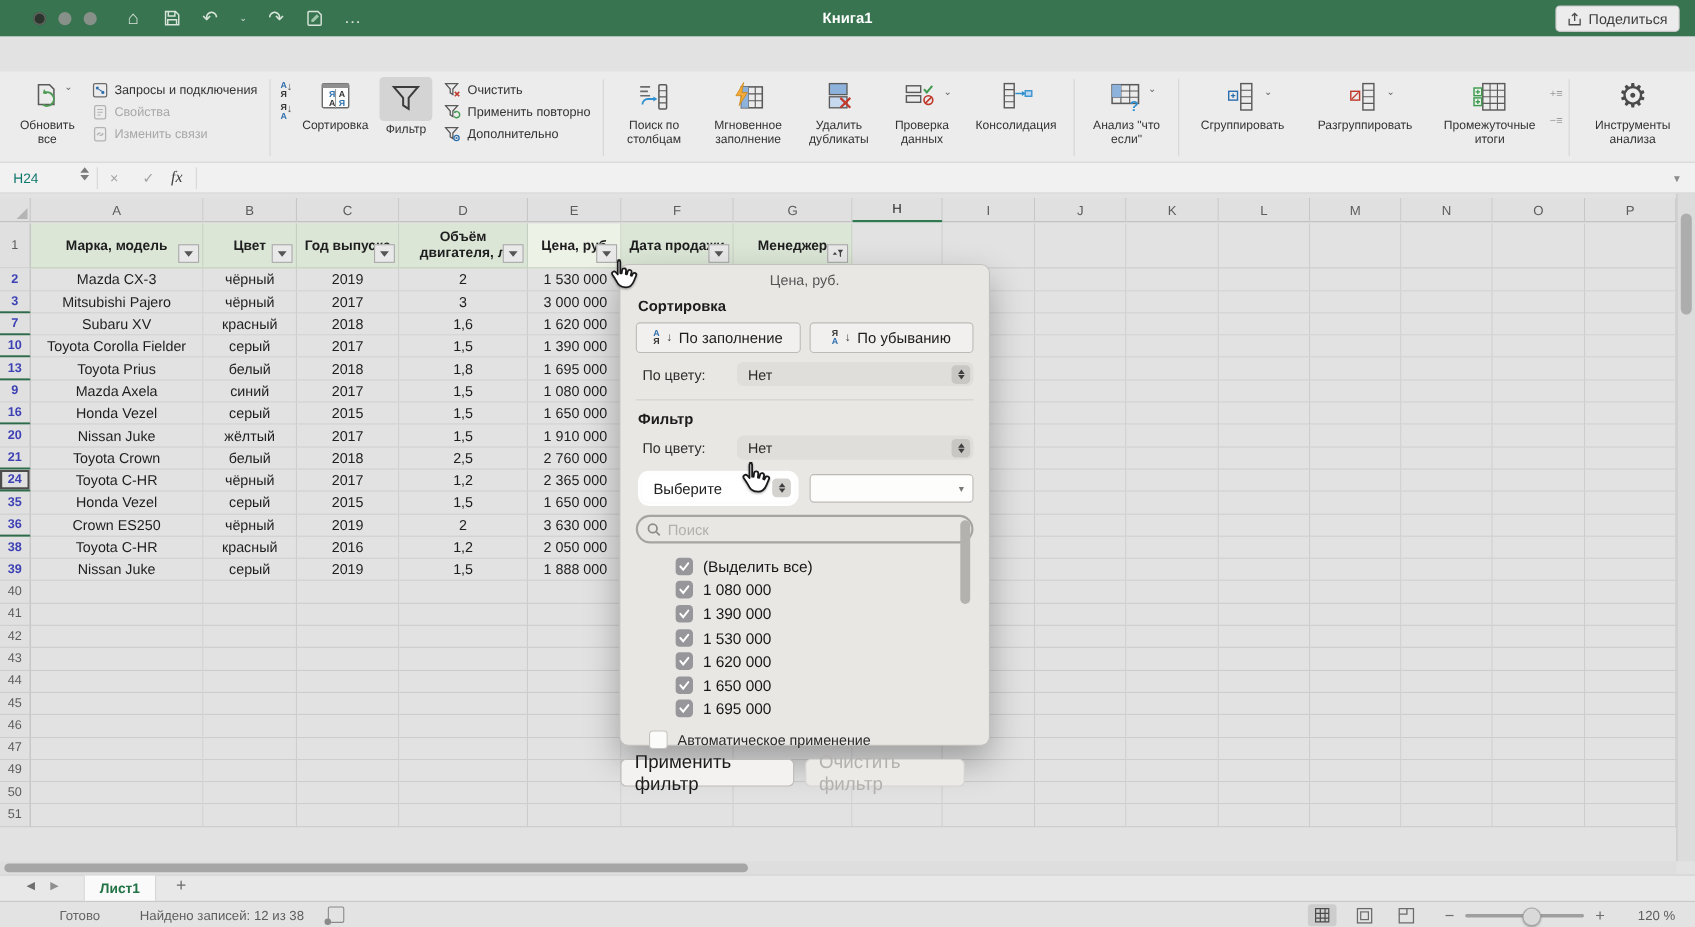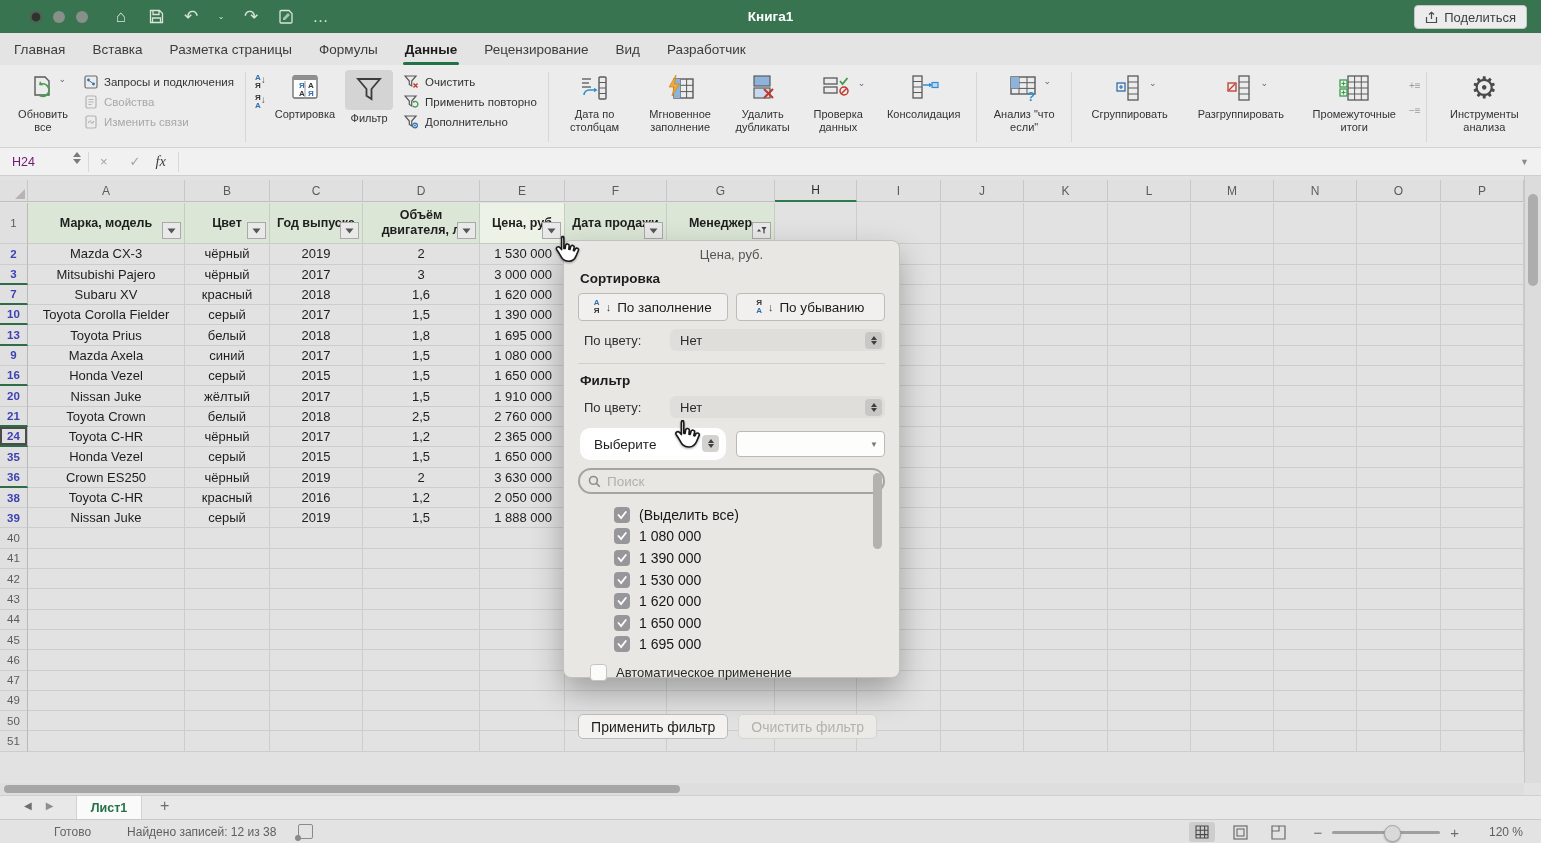--- a/index.html
+++ b/index.html
@@ -36,21 +36,21 @@
   .rb-sep{width:1px;background:#d6d6d6;height:70px;margin:2px 5px 0 5px;flex:none;}
   .sortmini{display:flex;flex-direction:column;gap:4px;padding:4px 4px 0 4px;}
   .smini{display:flex;align-items:flex-start;font-weight:bold;color:#2e6fad;}
   .smini .col{display:flex;flex-direction:column;font-size:8px;line-height:1;}
   .smini .arr{font-size:10px;color:#555;font-weight:normal;}
   .detail-ic{display:flex;flex-direction:column;gap:14px;padding-top:10px;color:#9b9b9b;font-size:10px;}
   
   .fbar{position:absolute;left:0;top:148px;right:0;height:28px;background:#f1f1f1;border-bottom:1px solid #cfcfcf;
         display:flex;align-items:center;box-sizing:border-box;}
   .namebox{width:88px;height:100%;display:flex;align-items:center;padding-left:12px;box-sizing:border-box;
-           font-size:12.5px;color:#701a75;position:relative;}
+           font-size:12.5px;color:#0f766e;position:relative;}
   .stepper{position:absolute;right:7px;top:4px;display:flex;flex-direction:column;gap:2px;}
   .stepper i{width:0;height:0;border-left:4px solid transparent;border-right:4px solid transparent;display:block;}
   .stepper .up{border-bottom:5px solid #7b7b7b;}
   .stepper .dn{border-top:5px solid #7b7b7b;}
   .fsep{width:1px;height:20px;background:#d8d8d8;}
   .fglyph{color:#a2a2a2;font-size:13px;margin:0 11px;}
   .fx{font-family:"Liberation Serif","DejaVu Serif",serif;font-style:italic;font-size:14.5px;color:#3f3f3f;margin:0 12px 0 4px;}
   .finput{flex:1;height:100%;}
   .fdd{color:#8b8b8b;font-size:9px;margin-right:12px;}
   
@@ -134,22 +134,22 @@
              padding-left:8px;gap:6px;}
   .ph{color:#b2b0ad;font-size:13.5px;}
   .vlist{margin:10px 0 0 50px;height:153px;overflow:hidden;}
   .vitem{height:21.6px;display:flex;align-items:center;gap:9px;font-size:14px;color:#161616;}
   .cb{width:16px;height:16px;border-radius:4px;background:#97969a;display:flex;align-items:center;justify-content:center;flex:none;}
   .lscroll{position:absolute;right:17px;top:232px;width:9px;height:150px;}
   .lthumb{width:9px;height:76px;background:#b4b2af;border-radius:5px;}
   .autorow{display:flex;align-items:center;gap:9px;margin:7px 0 0 26px;font-size:13px;color:#2a2a2a;}
   .cb-empty{width:15px;height:15px;background:#fbfbfa;border:1px solid #c5c3c0;border-radius:3.5px;flex:none;}
   .btnrow{display:flex;justify-content:flex-end;gap:10px;margin:9px 22px 0 0;}
-  .pbtn{height:23px;padding:0 12px;background:#f4f2f0;border:1px solid #bdbbb8;border-radius:5px;font-size:14px;
-        color:#1c1c1c;display:flex;align-items:center;margin-top:24px;}
+  .pbtn{height:23px;padding:0 12px;background:#f4f2f0;border:1px solid #bdbbb8;border-radius:5px;font-size:17px;
+        color:#1c1c1c;display:flex;align-items:center;}
   .pbtn.disb{color:#b3b1ae;background:#eceae7;border-color:#d6d4d1;}
   
   .hand{position:absolute;z-index:80;filter:drop-shadow(0 1px 1px rgba(0,0,0,.35));}
   svg{display:block;}
 </style>
 </head>
 <body>
 
 <div class="app">
 
@@ -188,30 +188,20 @@
       <span class="tb-ic">
         <svg width="19" height="16" viewBox="0 0 19 16">
             <circle cx="7" cy="5.5" r="2.6" fill="none" stroke="#dfe9e0" stroke-width="1.4"></circle>
             <path d="M2 14c.6-3 2.6-4.4 5-4.4s4.4 1.4 5 4.4" fill="none" stroke="#dfe9e0" stroke-width="1.4"></path>
             <path d="M12.5 2.5h5v3.6h-2.4l-1.4 1.4V6.1h-1.2z" fill="none" stroke="#dfe9e0" stroke-width="1.1"></path>
           </svg>
       </span>
     </div>
   </div>
 
-  <div class="tabbar">
-      <div class="tab">Главная</div>
-      <div class="tab">Вставка</div>
-      <div class="tab">Разметка страницы</div>
-      <div class="tab">Формулы</div>
-      <div class="tab active">Данные</div>
-      <div class="tab">Рецензирование</div>
-      <div class="tab">Вид</div>
-      <div class="tab">Разработчик</div>
-    </div>
   <div class="share-btn">
     <svg width="13" height="13" viewBox="0 0 13 13">
         <path d="M1.5 6v5.5h10V6" fill="none" stroke="#4a4a4a" stroke-width="1.2"></path>
         <path d="M6.5 8V1.5 M4 3.5l2.5-2.3L9 3.5" fill="none" stroke="#4a4a4a" stroke-width="1.2"></path>
       </svg>
     <span>Поделиться</span>
   </div>
 
   <div class="ribbon">
     <div class="rb-big">
@@ -318,21 +308,21 @@
     <div class="rb-big" style="width:72px">
       <span class="rb-ico">
         <svg width="32" height="30" viewBox="0 0 32 30">
             <path d="M3 6h9M3 10h7M3 14h9" stroke="#6b6b6b" stroke-width="1.5"></path>
             <path d="M5 22a5 5 0 0 1 5-5h6" fill="none" stroke="#2e8fd0" stroke-width="1.6"></path>
             <path d="M15 14.8l3.6 2.2-3.6 2.2z" fill="#2e8fd0"></path>
             <rect x="20" y="4" width="7" height="22" rx="1" fill="none" stroke="#5a5a5a" stroke-width="1.4"></rect>
             <path d="M20 9.5h7M20 15h7M20 20.5h7" stroke="#5a5a5a" stroke-width="1.1"></path>
           </svg>
       </span>
-      <span>Дата по столбцам</span>
+      <span>Поиск по столбцам</span>
     </div>
     <div class="rb-big" style="width:80px">
       <span class="rb-ico">
         <svg width="32" height="30" viewBox="0 0 32 30">
             <rect x="10" y="6" width="19" height="19" fill="none" stroke="#5a5a5a" stroke-width="1.4"></rect>
             <path d="M10 12.3h19M10 18.6h19M16.3 6v19M22.6 6v19" stroke="#5a5a5a" stroke-width="1"></path>
             <rect x="10" y="6" width="6.3" height="19" fill="#8db3dd"></rect>
             <path d="M12 2L5 14h5l-2 9 7.5-12h-5z" fill="#f2a93b" stroke="#c77d00" stroke-width=".6"></path>
           </svg>
       </span>

